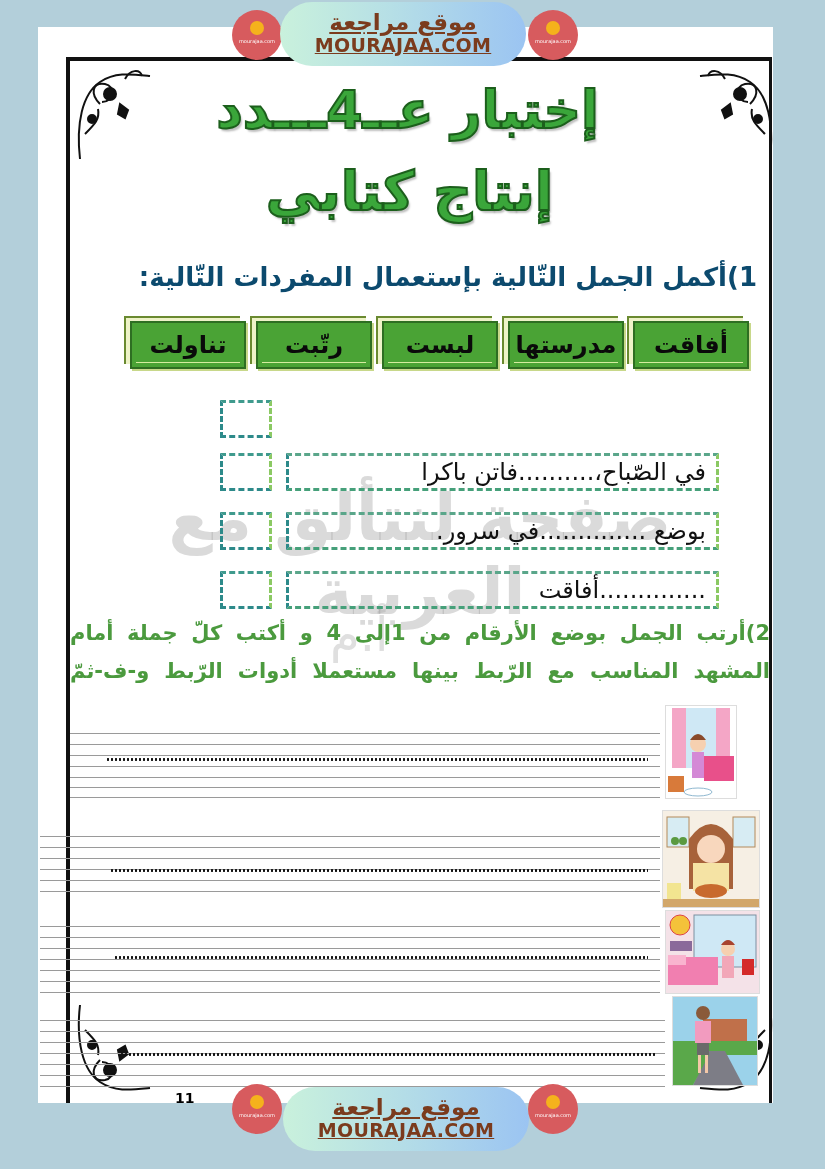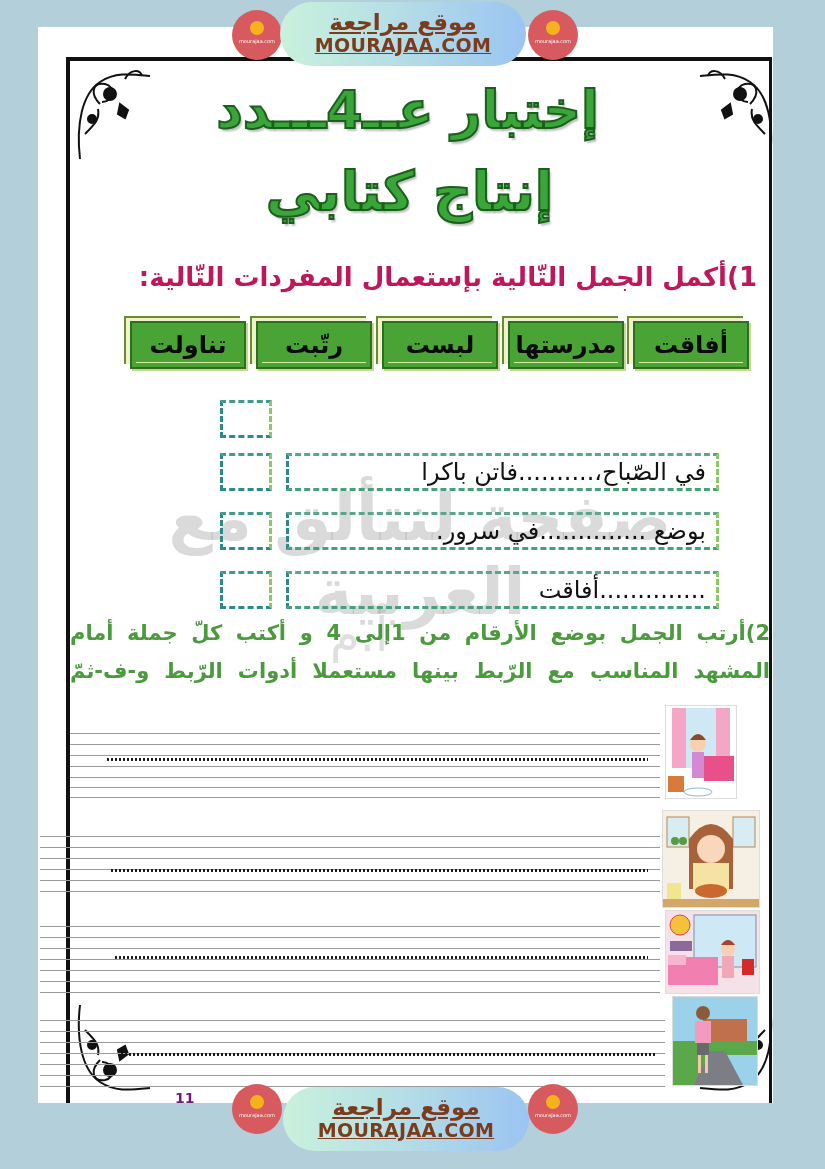--- a/index.html
+++ b/index.html
@@ -52,21 +52,21 @@
     position:absolute; left:0; width:825px; text-align:center; direction:rtl;
     font-weight:bold; color:#3aa63a;
     -webkit-text-stroke:2px #1c5f1c;
     text-shadow:2px 3px 2px rgba(0,0,0,0.25);
   }
   .title1 { top:80px; font-size:52px; left:-5px; }
   .title2 { top:160px; font-size:54px; left:-3px; }
 
   .q1 {
     position:absolute; right:68px; top:262px; direction:rtl;
-    color:#be185d; font-weight:bold; font-size:26px;
+    color:#0c4a6e; font-weight:bold; font-size:26px;
   }
   .words { position:absolute; left:125px; top:318px; width:620px; height:50px; }
   .word {
     position:absolute; top:3px; width:112px; height:44px;
     background:#4aa335; border:2px solid #2e6e22;
     box-shadow:-5px -4px 0 -1px #eef3c8, -6px -5px 0 0 #6a8a30, 2px 2px 0 #c8d88a;
     display:flex; align-items:center; justify-content:center;
     color:#0a0a0a; font-weight:bold; font-size:24px; direction:rtl;
   }
   .word::after {
@@ -106,21 +106,21 @@
   .lines .dots {
     position:absolute; height:3px;
     background-image:radial-gradient(circle,#111 1.1px,transparent 1.3px);
     background-size:4px 3px; background-repeat:repeat-x;
   }
 
   .scene {
     position:absolute; width:92px; height:92px; border:1px solid #ddd; overflow:hidden;
   }
   .scene svg { width:100%; height:100%; display:block; }
-  .page-num { position:absolute; left:175px; top:1090px; font-size:14px; font-weight:bold; color:#701a75; }
+  .page-num { position:absolute; left:175px; top:1090px; font-size:14px; font-weight:bold; color:#000000; }
 </style>
 </head>
 <body>
 
 <div class="sheet"></div>
 <div class="frame"></div>
 
 <div class="corner c-tl">
   <svg viewBox="0 0 90 100">
       <g fill="none" stroke="#111" stroke-width="2">

